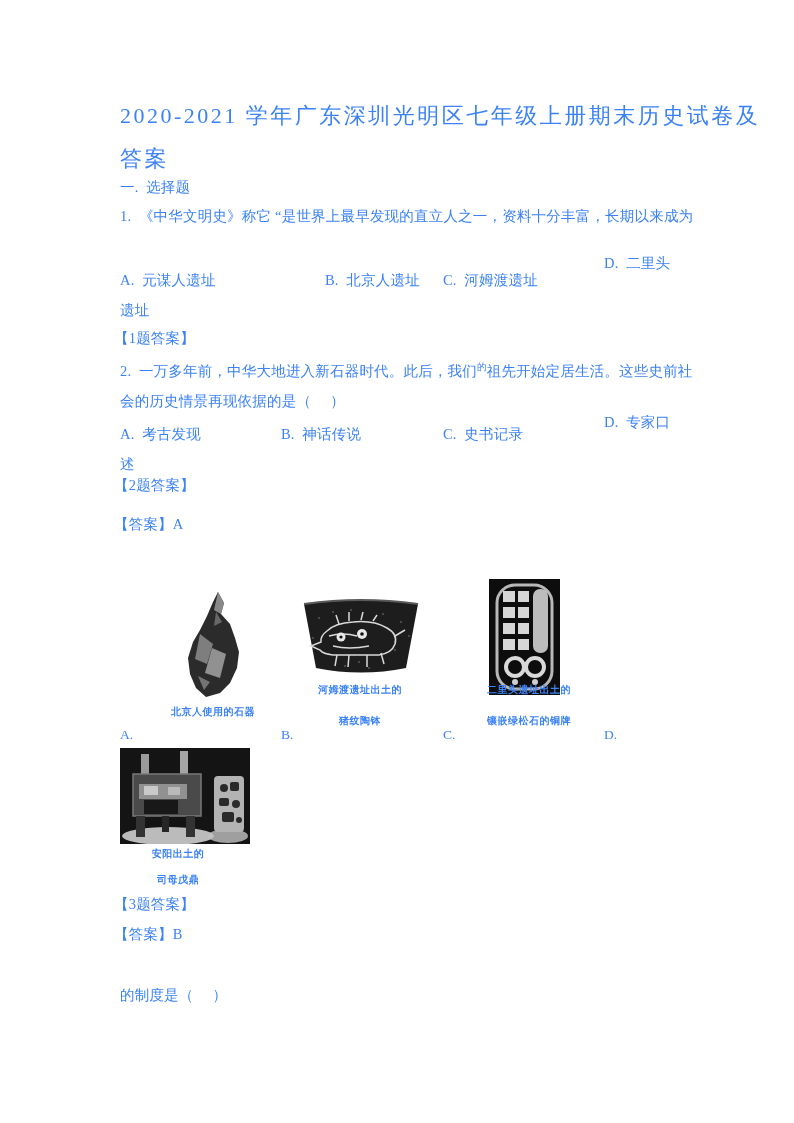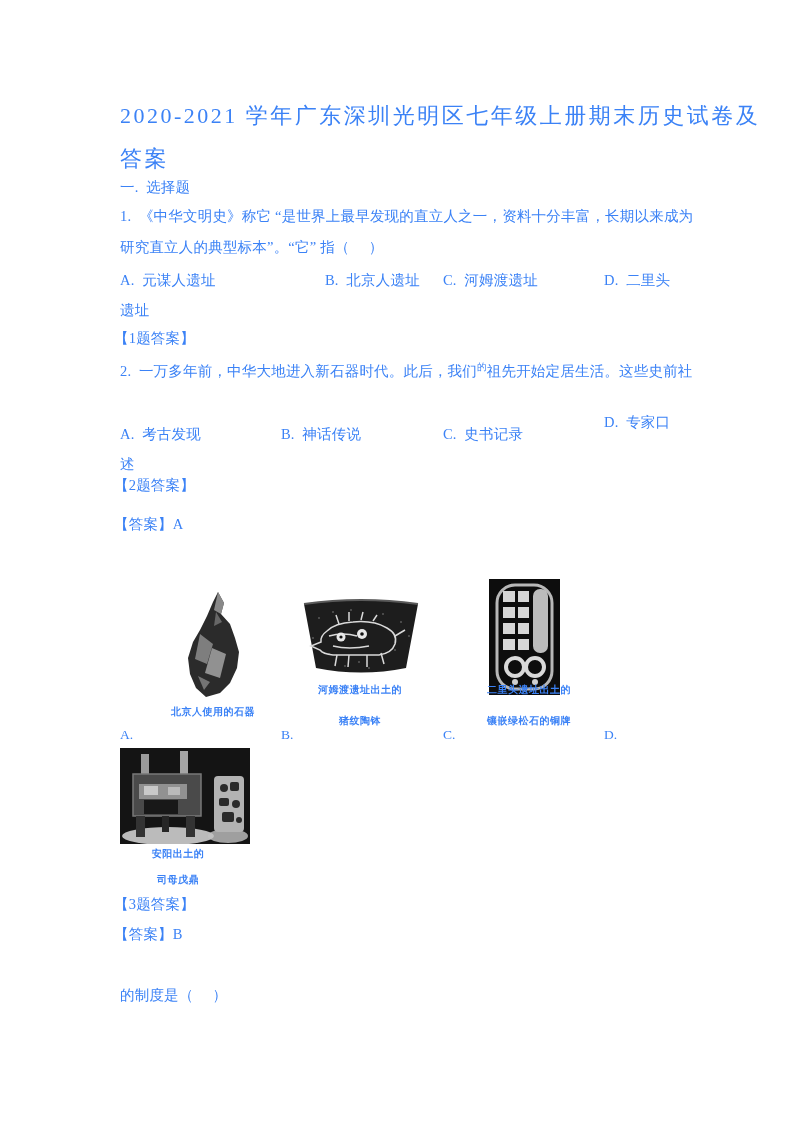--- a/index.html
+++ b/index.html
@@ -25,29 +25,29 @@
 <body>
 
 <div class="page">
 
   <div class="abs ttl" style="top:101px;left:120px;">2020-2021 学年广东深圳光明区七年级上册期末历史试卷及</div>
   <div class="abs ttl" style="top:144px;left:120px;">答案</div>
 
   <div class="abs t" style="top:178px;left:120px;">一.  选择题</div>
 
   <div class="abs t" style="top:207px;left:120px;">1.  《中华文明史》称它 “是世界上最早发现的直立人之一，资料十分丰富，长期以来成为</div>
-  <div class="abs t" style="top:238px;left:120px;">研究直立人的典型标本”。“它” 指（     ）</div>
   <div class="abs t" style="top:271px;left:120px;">A.  元谋人遗址</div>
   <div class="abs t" style="top:271px;left:281px;margin-left:44px;">B.  北京人遗址</div>
   <div class="abs t" style="top:271px;left:443px;">C.  河姆渡遗址</div>
-  <div class="abs t" style="top:271px;left:604px;">D.  二里头</div>
+  <div class="abs t" style="top:254px;left:604px;">D.  二里头</div>
   <div class="abs t" style="top:301px;left:120px;">遗址</div>
   <div class="abs t" style="top:329px;left:114px;">【1题答案】</div>
 
   <div class="abs t" style="top:361px;left:120px;"><span>2.  一万多年前，中华大地进入新石器时代。此后，我们</span><sup class="insup">的</sup><span>祖先开始定居生活。这些史前社</span></div>
+  <div class="abs t" style="top:392px;left:120px;">会的历史情景再现依据的是（     ）</div>
   <div class="abs t" style="top:425px;left:120px;">A.  考古发现</div>
   <div class="abs t" style="top:425px;left:281px;">B.  神话传说</div>
   <div class="abs t" style="top:425px;left:443px;">C.  史书记录</div>
   <div class="abs t" style="top:413px;left:604px;">D.  专家口</div>
   <div class="abs t" style="top:455px;left:120px;">述</div>
   <div class="abs t" style="top:459px;left:114px;margin-top:17px;">【2题答案】</div>
   <div class="abs t" style="top:515px;left:114px;">【答案】A</div>
 
 
   <div class="fig" style="top:590px;left:172px;">

